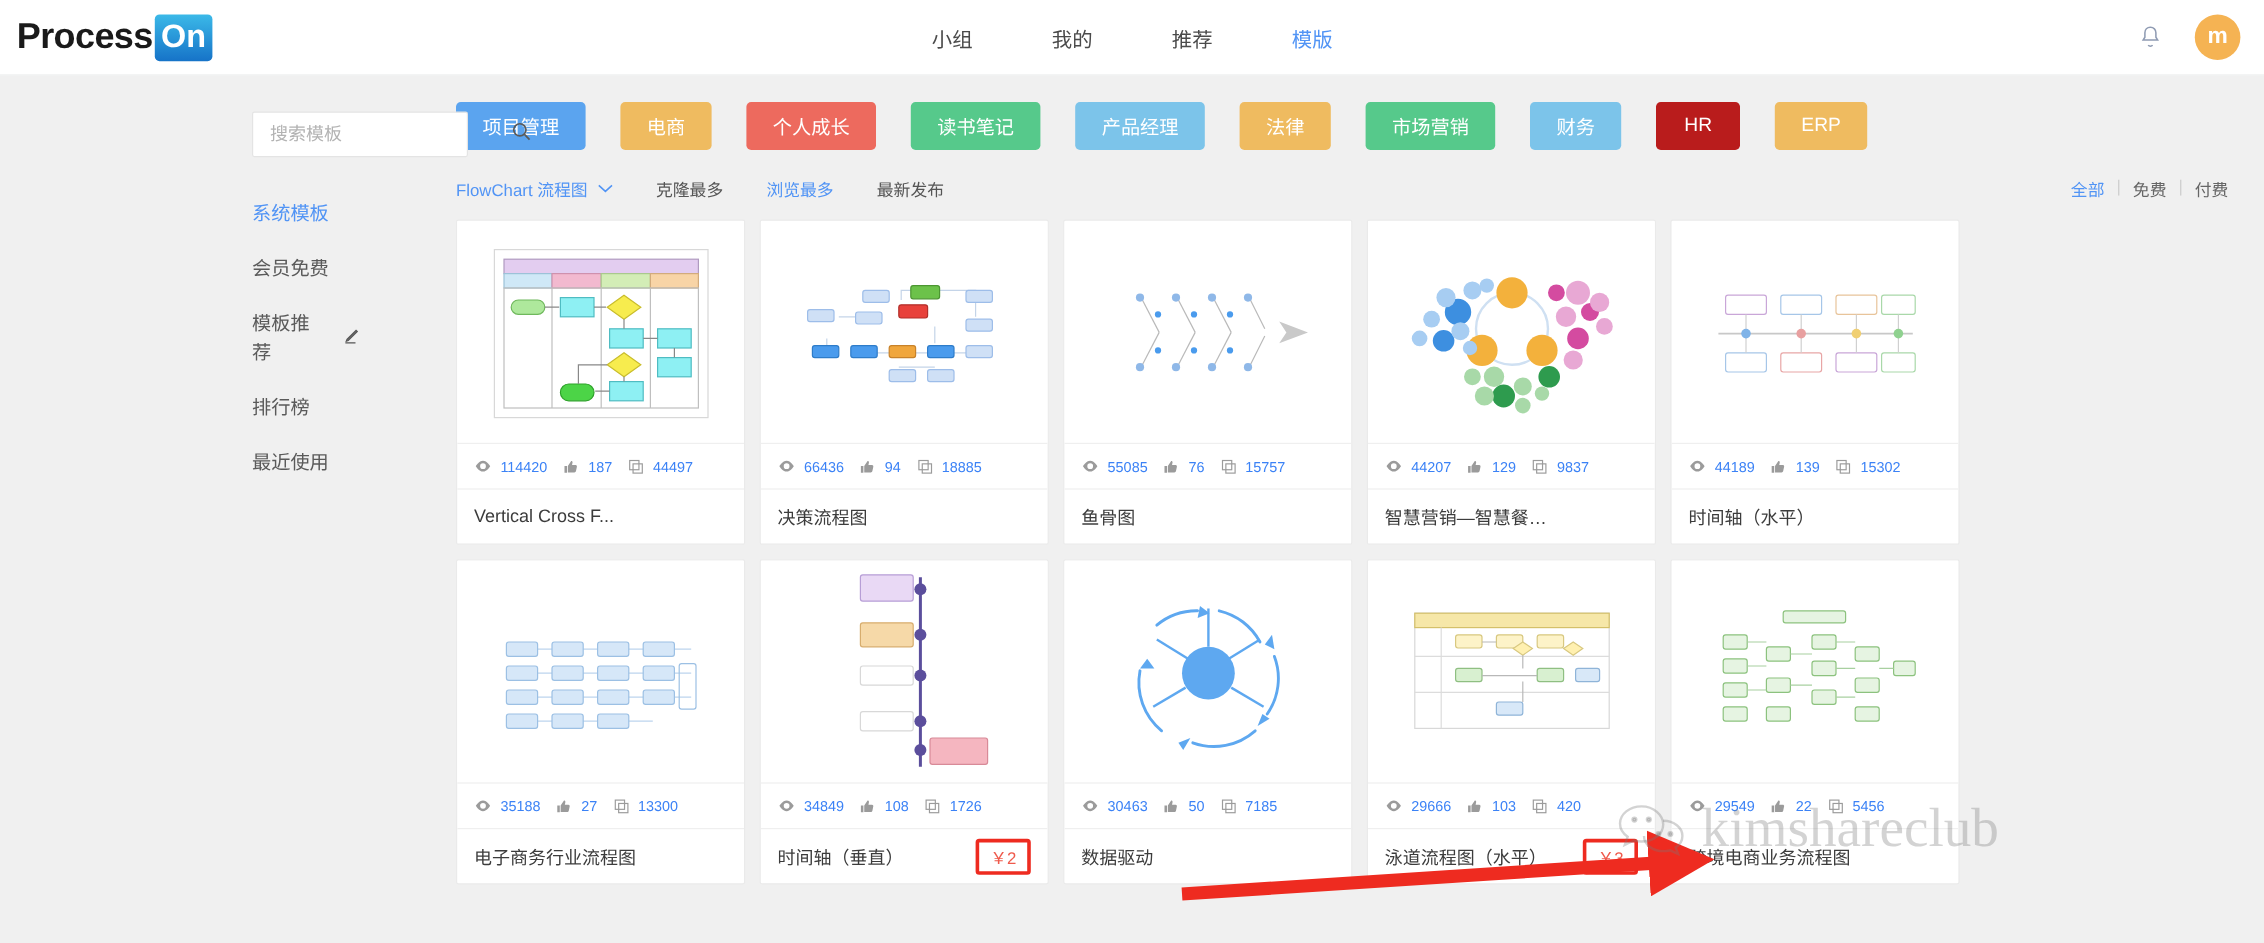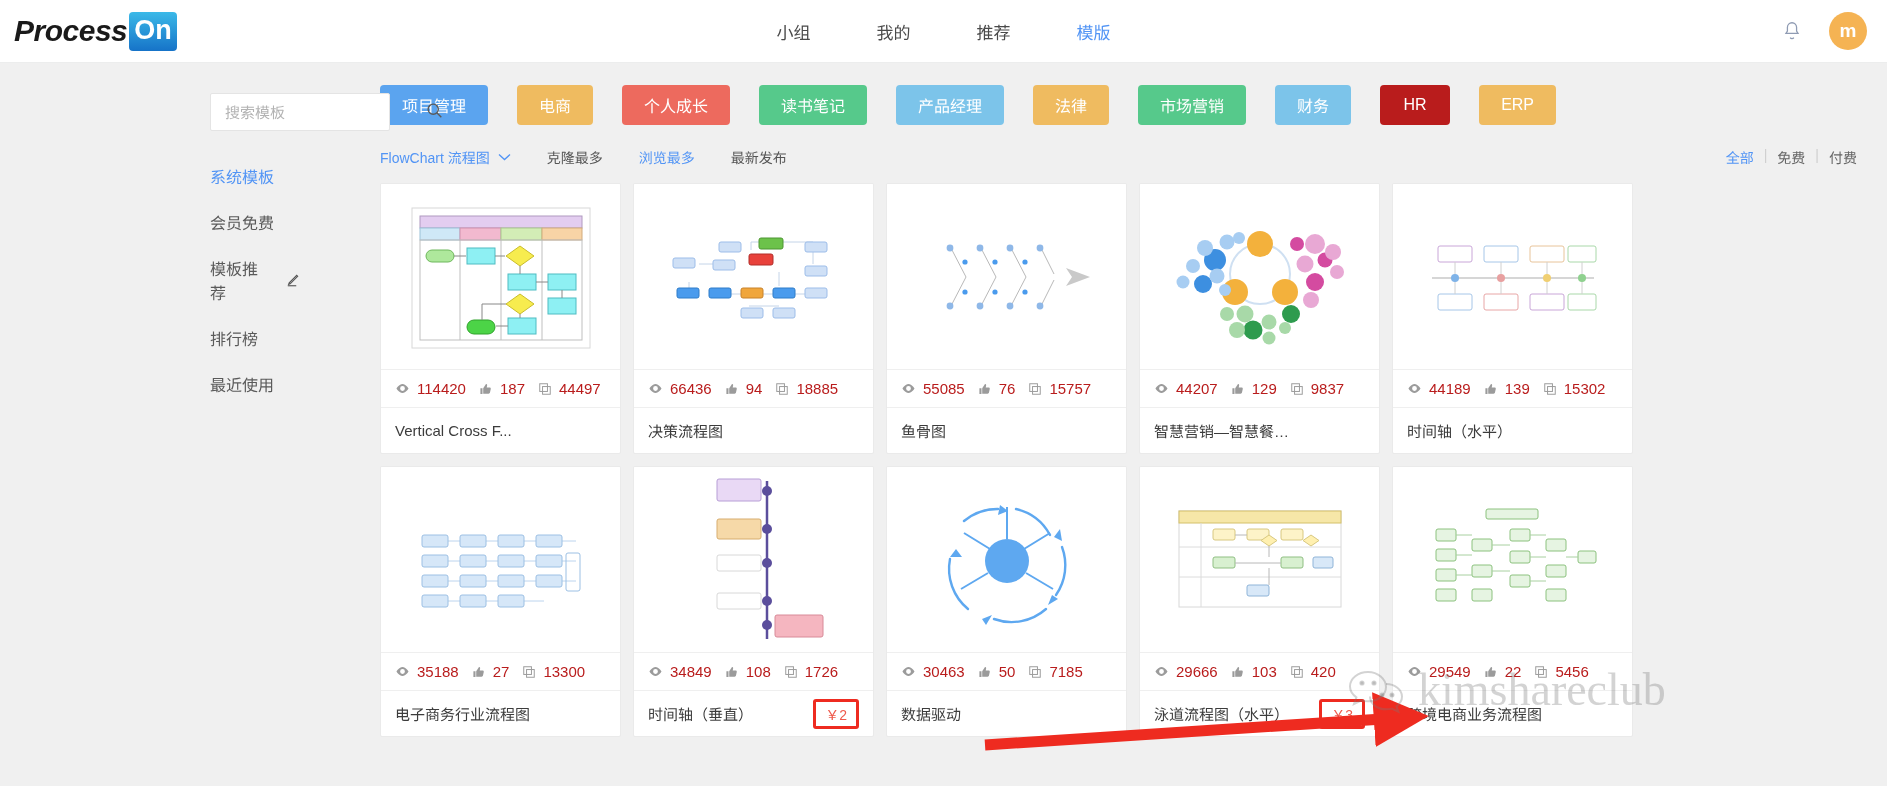--- a/index.html
+++ b/index.html
@@ -13,21 +13,21 @@
   }
   
   .header{
     position:relative;height:62px;background:#fff;
     border-bottom:1px solid #eceded;
     display:flex;align-items:center;
   }
   .logo{display:flex;align-items:center;margin-left:14px;}
   .logo-text{
     font-size:30px;font-weight:bold;color:#1a1a1a;letter-spacing:-.5px;
-    font-family:"Liberation Sans",sans-serif;line-height:1;font-style:italic;
+    font-family:"Liberation Sans",sans-serif;line-height:1;
   }
   .logo-badge{
     margin-left:2px;
     background:linear-gradient(180deg,#3bb9e8 0%,#1673c8 100%);
     color:#fff;font-size:27px;font-weight:bold;line-height:1;
     padding:5px 5px 7px 5px;border-radius:4px;
   }
   .nav{
     position:absolute;left:0;right:0;top:0;height:62px;
     display:flex;align-items:center;justify-content:center;gap:66px;
@@ -97,21 +97,21 @@
   }
   .card{
     background:#fff;border:1px solid #eaeaea;border-radius:2px;
     display:flex;flex-direction:column;overflow:hidden;cursor:pointer;
   }
   .thumb{height:185px;display:flex;align-items:center;justify-content:center;background:#fff;}
   .thumb svg{display:block;}
   .stats{
     height:38px;border-top:1px solid #efefef;
     display:flex;align-items:center;gap:7px;padding:0 14px;
-    font-size:15px;color:#b91c1c;box-sizing:border-box;
+    font-size:12px;color:#3b82f6;box-sizing:border-box;
   }
   .stats .ic{display:block;flex:0 0 auto;}
   .stats .n{margin-right:6px;}
   .cardtitle{
     height:46px;border-top:1px solid #efefef;
     display:flex;align-items:center;padding:0 14px;box-sizing:border-box;
     font-size:15px;color:#3c3c3c;white-space:nowrap;overflow:hidden;
   }
   .price{
     margin-left:auto;color:#ef5a4c;font-size:14px;white-space:nowrap;

